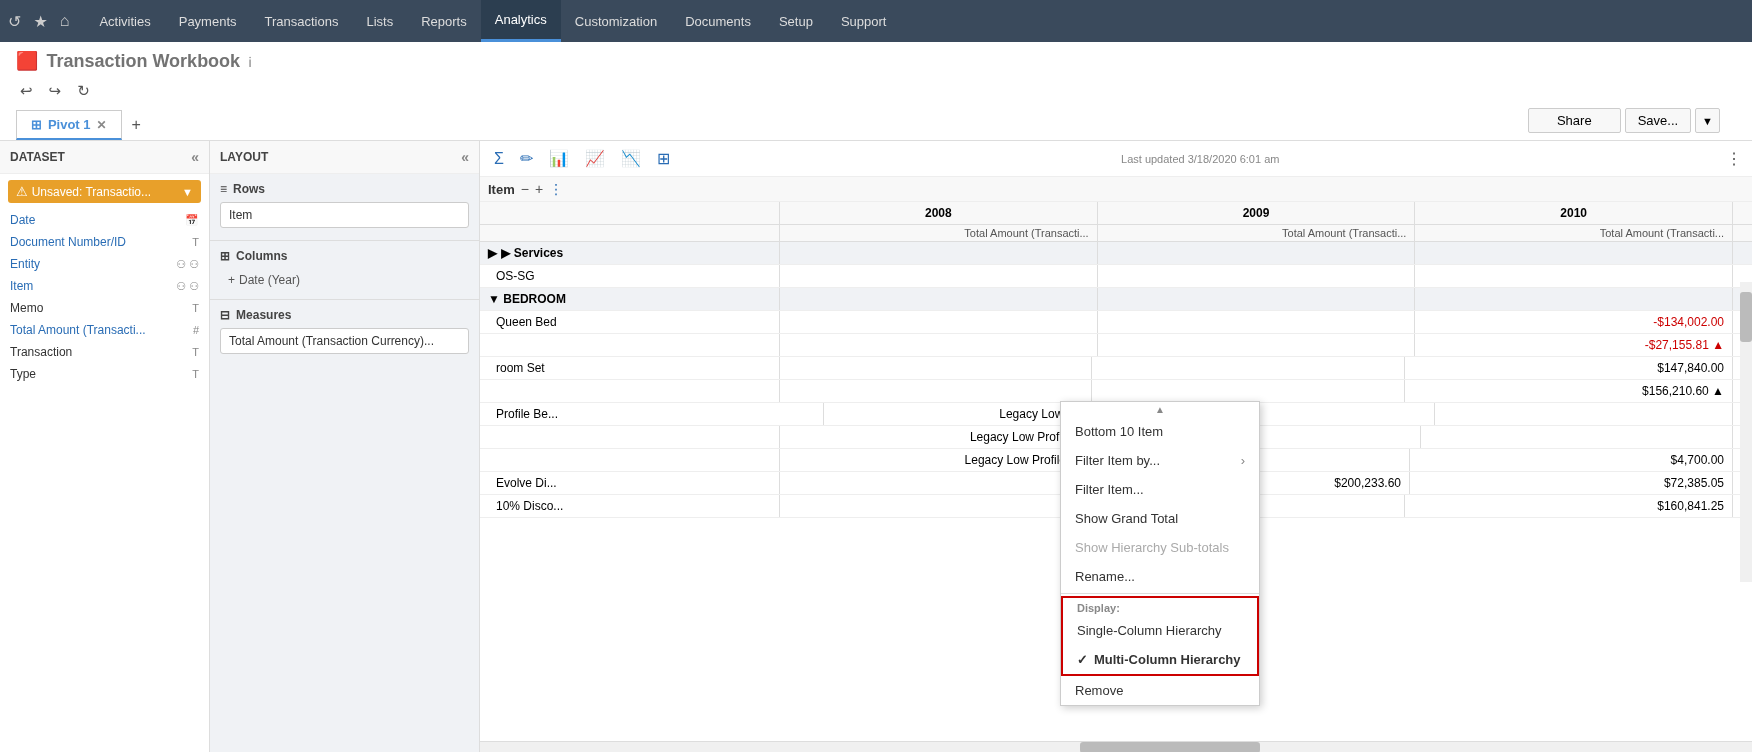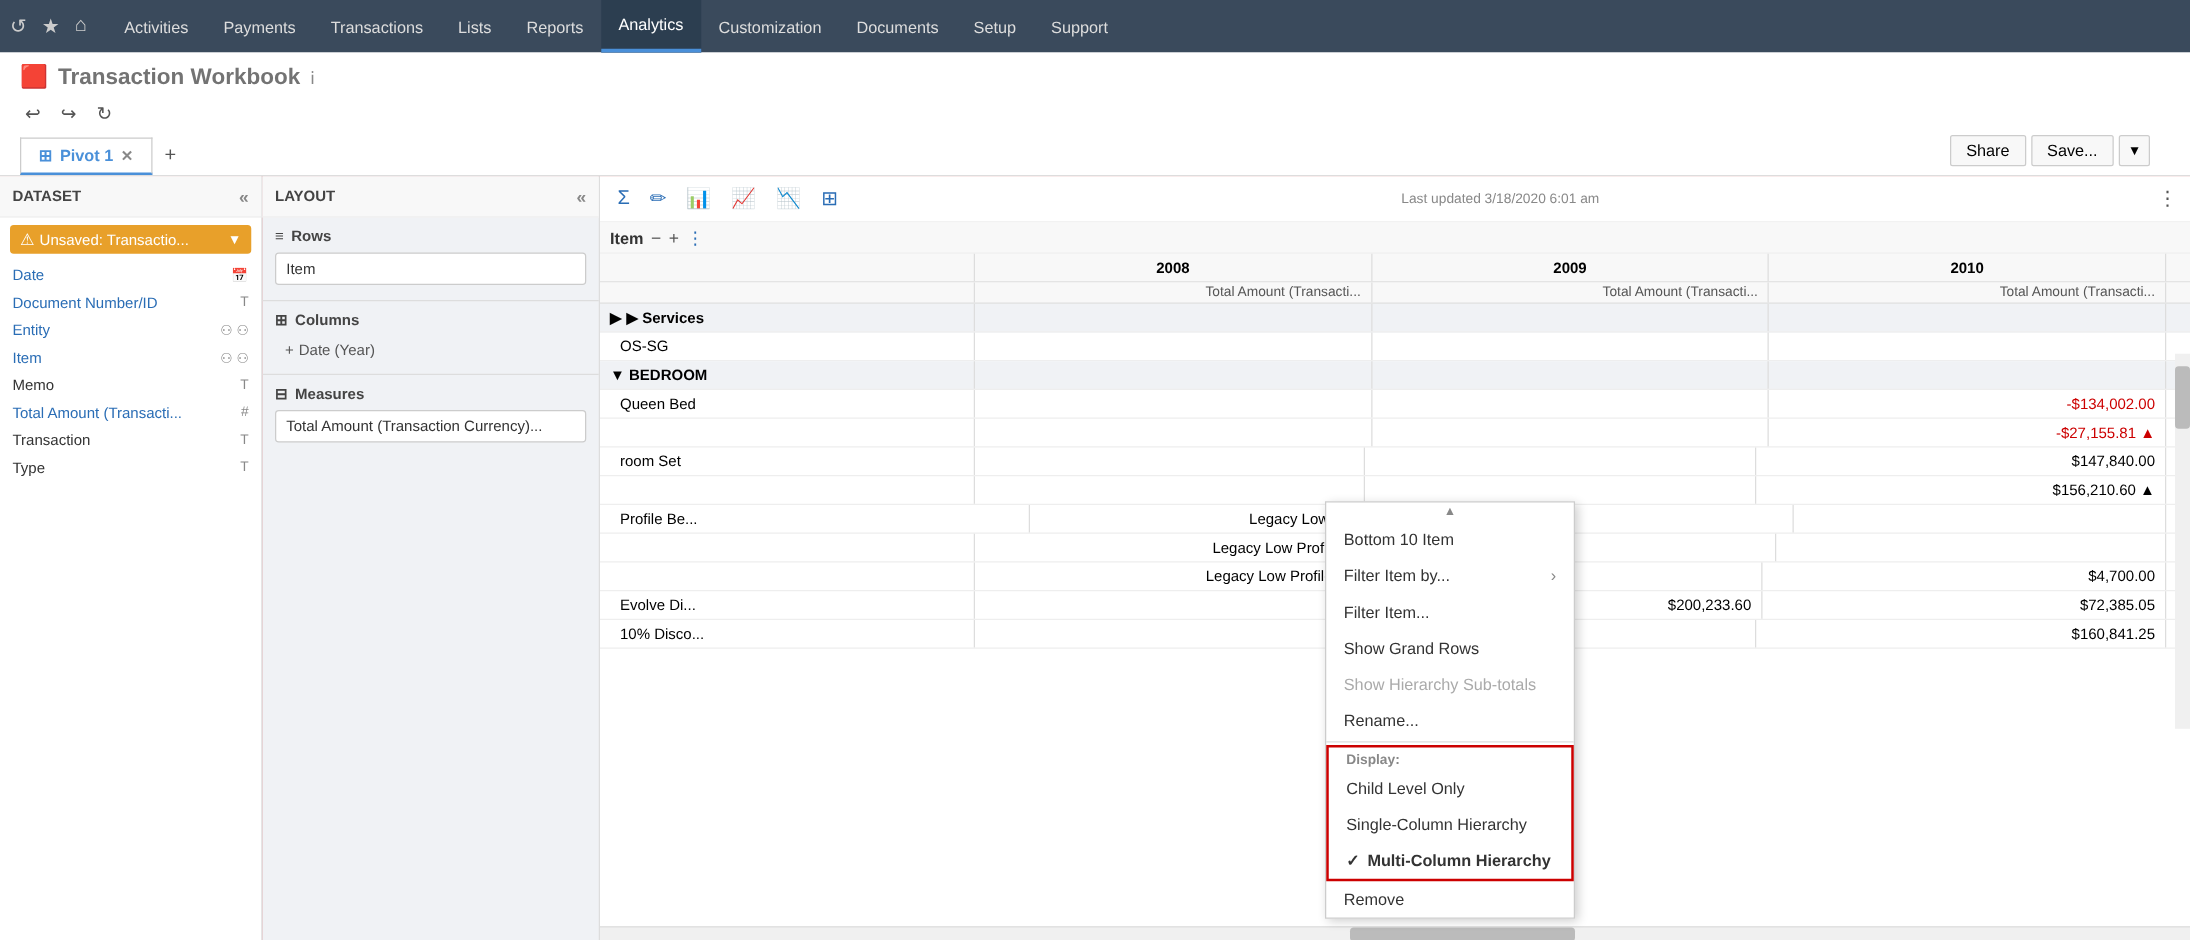--- a/index.html
+++ b/index.html
@@ -70,21 +70,21 @@
     .action-buttons-top {
       position: absolute;
       right: 16px;
       top: 58px;
       display: flex;
       gap: 4px;
     }
     .btn-share {
       border: 1px solid #ccc;
       background: #f8f8f8;
-      padding: 4px 12px;
+      padding: 4px 28px;
       cursor: pointer;
       font-size: 13px;
       border-radius: 2px;
     }
     .btn-save {
       border: 1px solid #ccc;
       background: #f8f8f8;
       padding: 4px 12px;
       cursor: pointer;
       font-size: 13px;
@@ -693,27 +693,26 @@
 
     <div class="h-scroll">
       <div class="h-scroll-thumb"></div>
     </div>
 
     <div class="context-menu">
       <div class="ctx-arrow-up">▲</div>
       <div class="ctx-item">Bottom 10 Item</div>
       <div class="ctx-item has-arrow">Filter Item by...</div>
       <div class="ctx-item">Filter Item...</div>
-      <div class="ctx-item">Show Grand Rows</div>
+      <div class="ctx-item">Show Grand Total</div>
       <div class="ctx-item grayed">Show Hierarchy Sub-totals</div>
       <div class="ctx-item">Rename...</div>
       <div class="ctx-divider"></div>
       <div class="ctx-display-box">
         <div class="ctx-section-label">Display:</div>
-        <div class="ctx-item">Child Level Only</div>
         <div class="ctx-item">Single-Column Hierarchy</div>
         <div class="ctx-item" style="font-weight:bold;">
           <span>✓</span>
           <span>Multi-Column Hierarchy</span>
         </div>
       </div>
       <div class="ctx-item">Remove</div>
     </div>
 
   </div>

